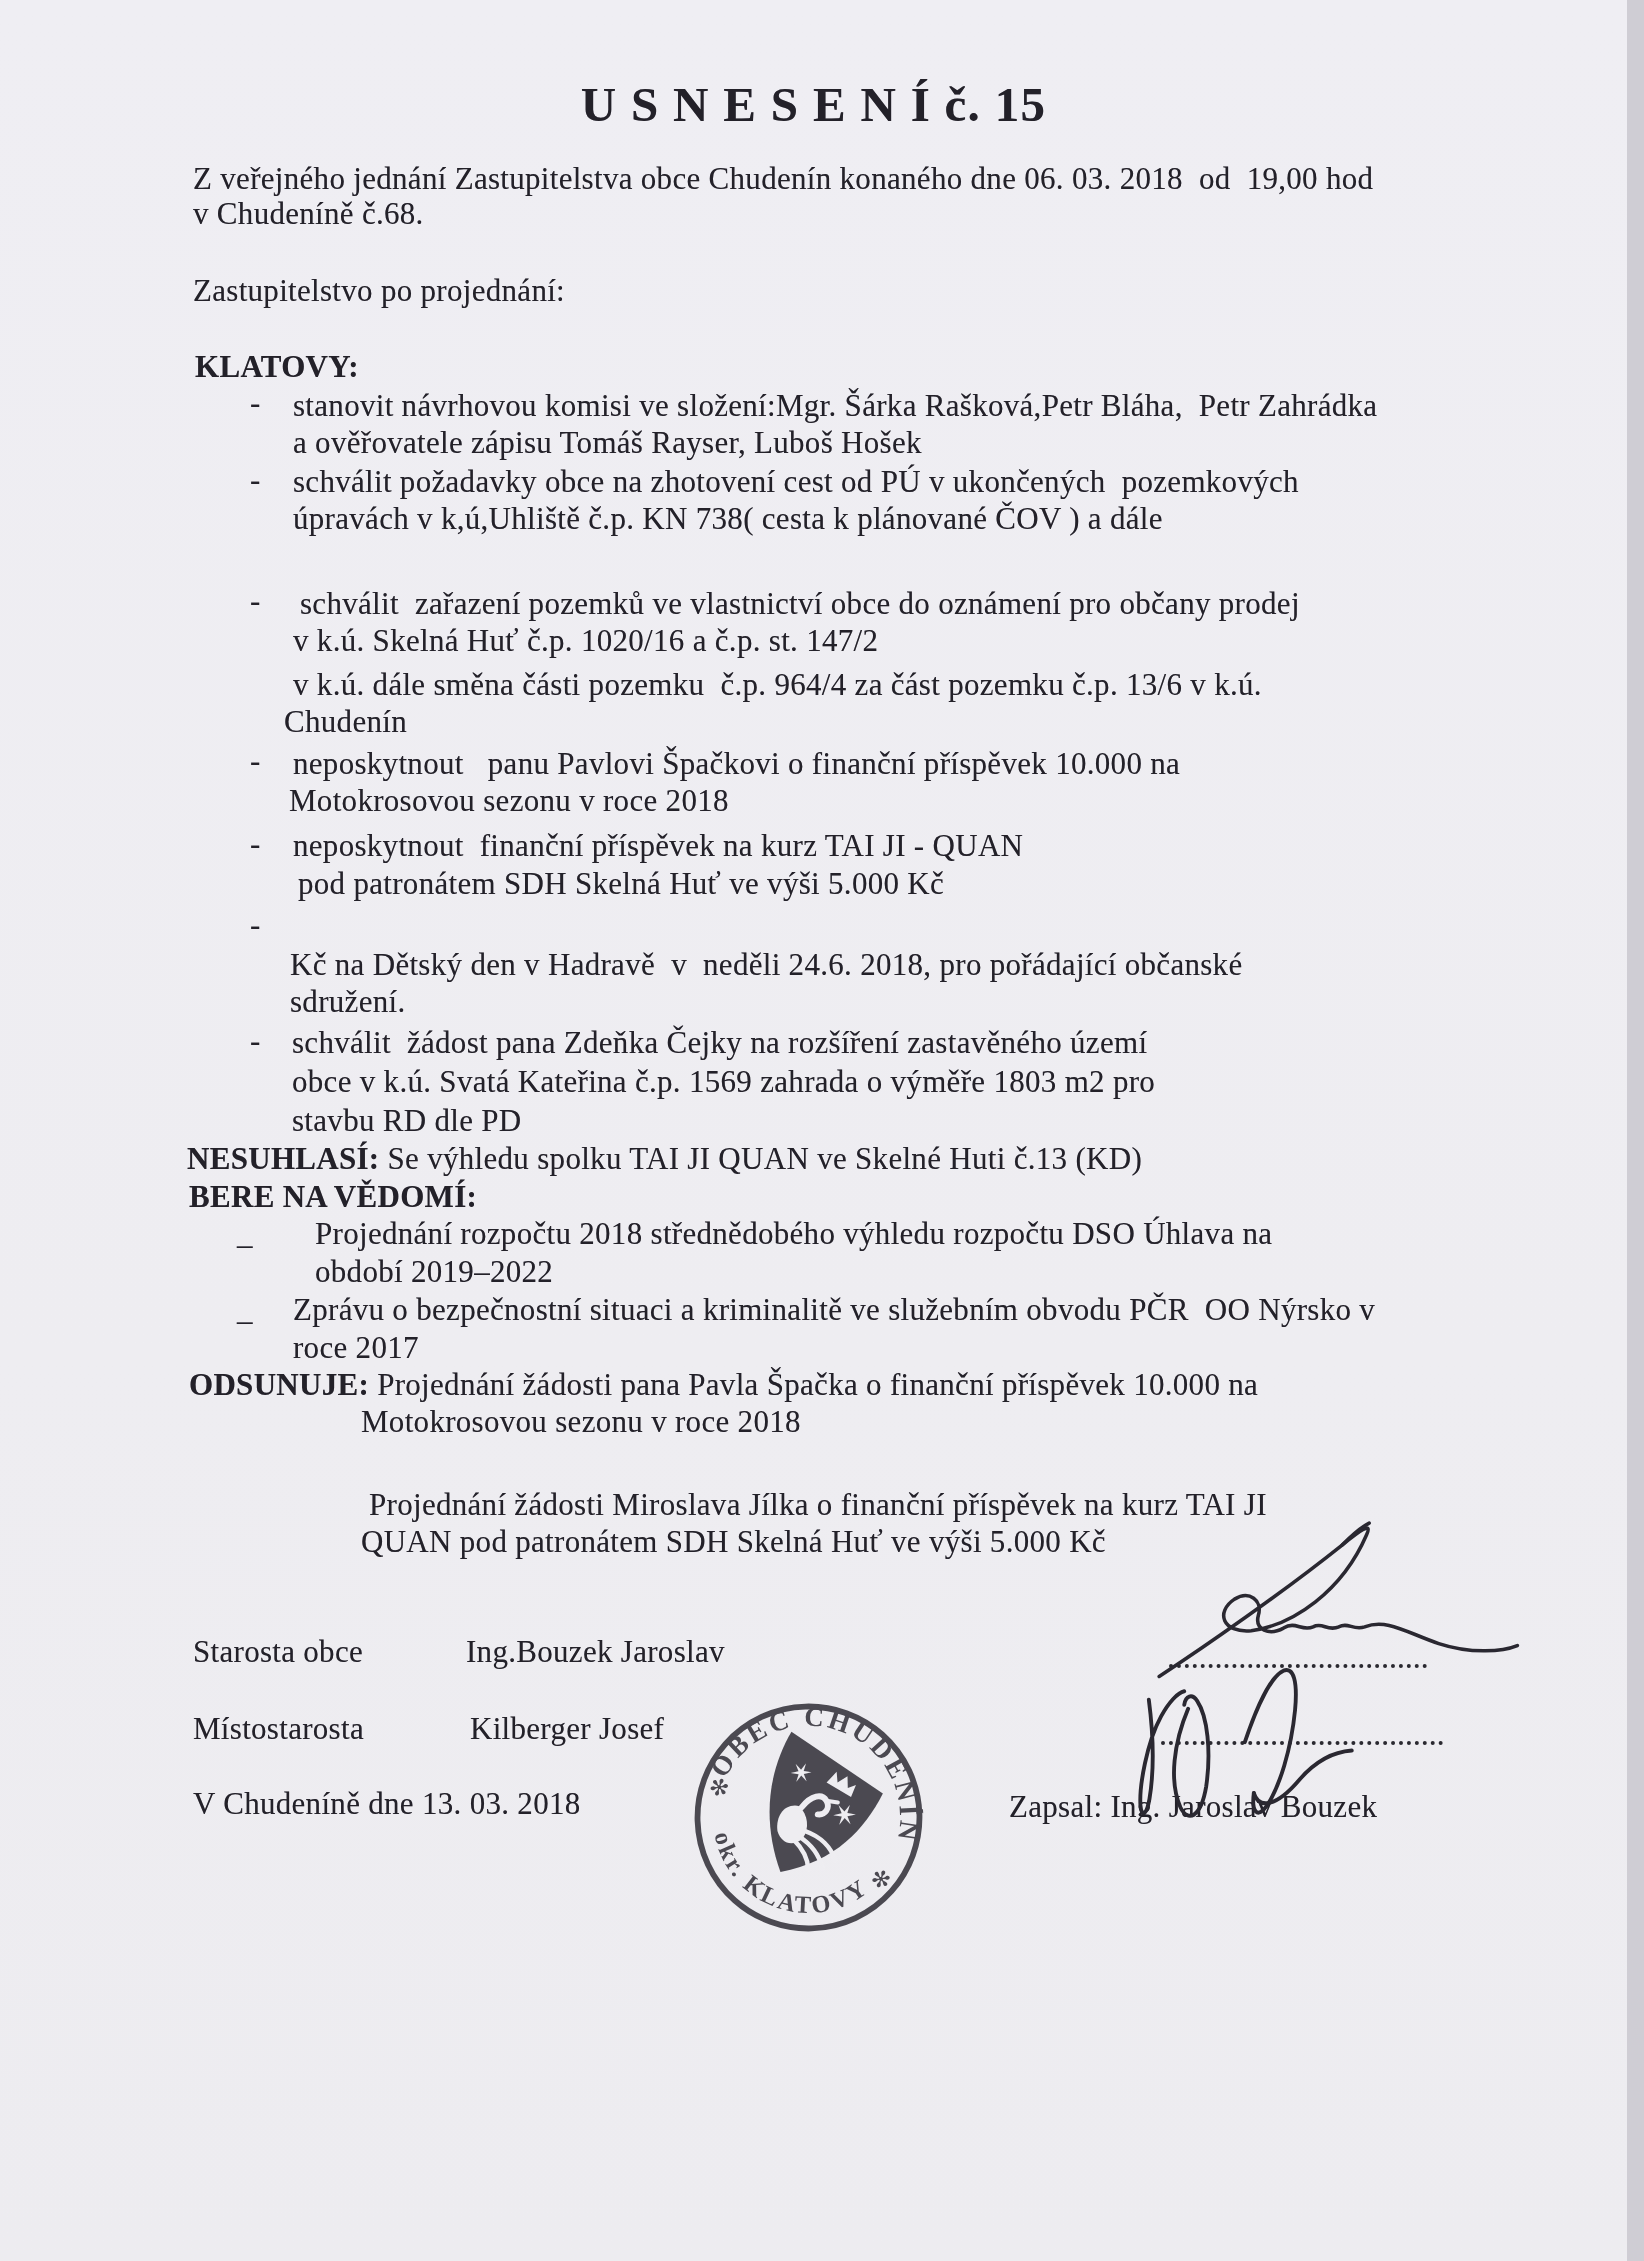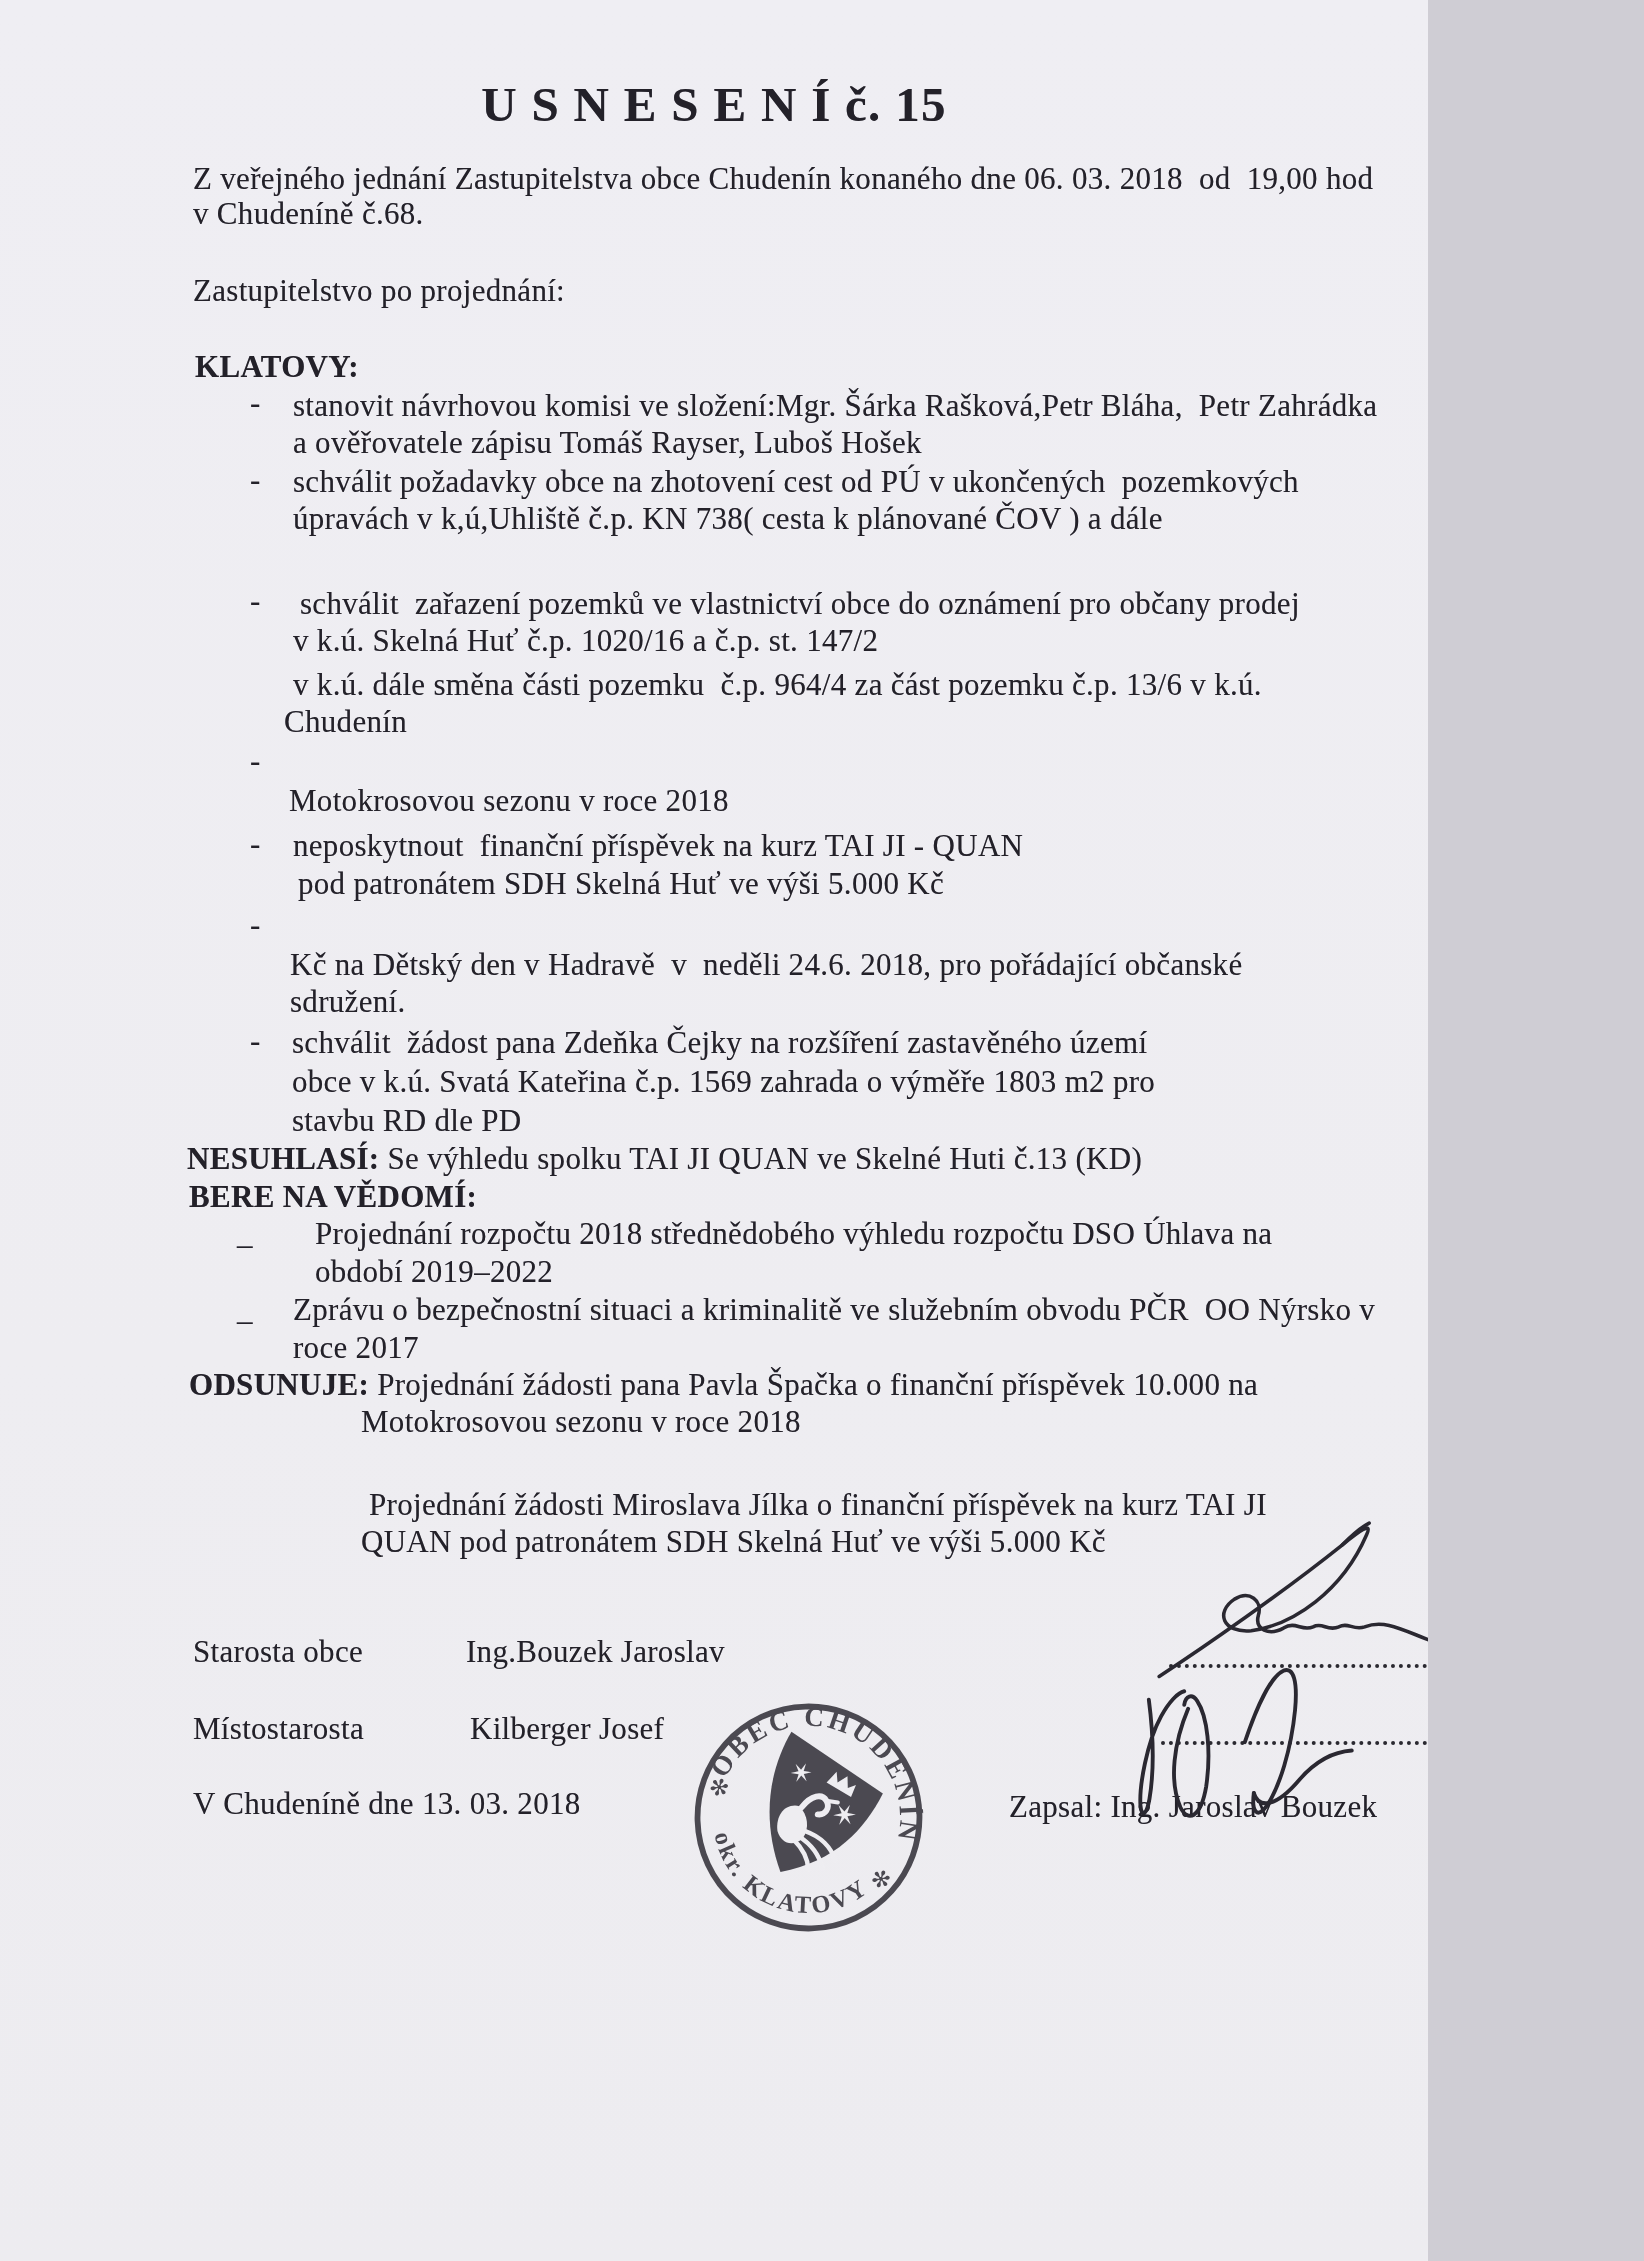--- a/index.html
+++ b/index.html
@@ -1,18 +1,18 @@
 <!DOCTYPE html>
 <html style="font-size:10.3px"><head>
 <meta charset="utf-8">
 <style>
   html,body{margin:0;padding:0;background:#cfcdd4;}
   .page{
     position:relative;
-    width:1428px;height:2261px;
+    width:1627px;height:2261px;
     background:#efeef2;
     background-image:linear-gradient(180deg,#efeef3 0%,#eeedf1 60%,#edecf0 100%);
     font-family:"Liberation Serif","DejaVu Serif",serif;
     color:#232129;
     overflow:hidden;
   }
   .line{
     position:absolute;
     font-size:31px;
     line-height:1.2;
@@ -60,20 +60,21 @@
   <div class="line" style="left:293px;top:463px">schválit požadavky obce na zhotovení cest od PÚ v ukončených  pozemkových</div>
   <div class="line" style="left:293px;top:500px">úpravách v k,ú,Uhliště č.p. KN 738( cesta k plánované ČOV ) a dále</div>
 
   <div class="line" style="left:250px;top:582px">-</div>
   <div class="line" style="left:300px;top:585px">schválit  zařazení pozemků ve vlastnictví obce do oznámení pro občany prodej</div>
   <div class="line" style="left:293px;top:622px">v k.ú. Skelná Huť č.p. 1020/16 a č.p. st. 147/2</div>
   <div class="line" style="left:293px;top:666px">v k.ú. dále směna části pozemku  č.p. 964/4 za část pozemku č.p. 13/6 v k.ú.</div>
   <div class="line" style="left:284px;top:703px">Chudenín</div>
 
   <div class="line" style="left:250px;top:742px">-</div>
+  <div class="line" style="left:293px;top:745px">neposkytnout   panu Pavlovi Špačkovi o finanční příspěvek 10.000 na</div>
   <div class="line" style="left:289px;top:782px">Motokrosovou sezonu v roce 2018</div>
 
   <div class="line" style="left:250px;top:825px">-</div>
   <div class="line" style="left:293px;top:827px">neposkytnout  finanční příspěvek na kurz TAI JI - QUAN</div>
   <div class="line" style="left:298px;top:865px">pod patronátem SDH Skelná Huť ve výši 5.000 Kč</div>
 
   <div class="line" style="left:250px;top:906px">-</div>
   <div class="line" style="left:290px;top:946px">Kč na Dětský den v Hadravě  v  neděli 24.6. 2018, pro pořádající občanské</div>
   <div class="line" style="left:290px;top:983px">sdružení.</div>
 

